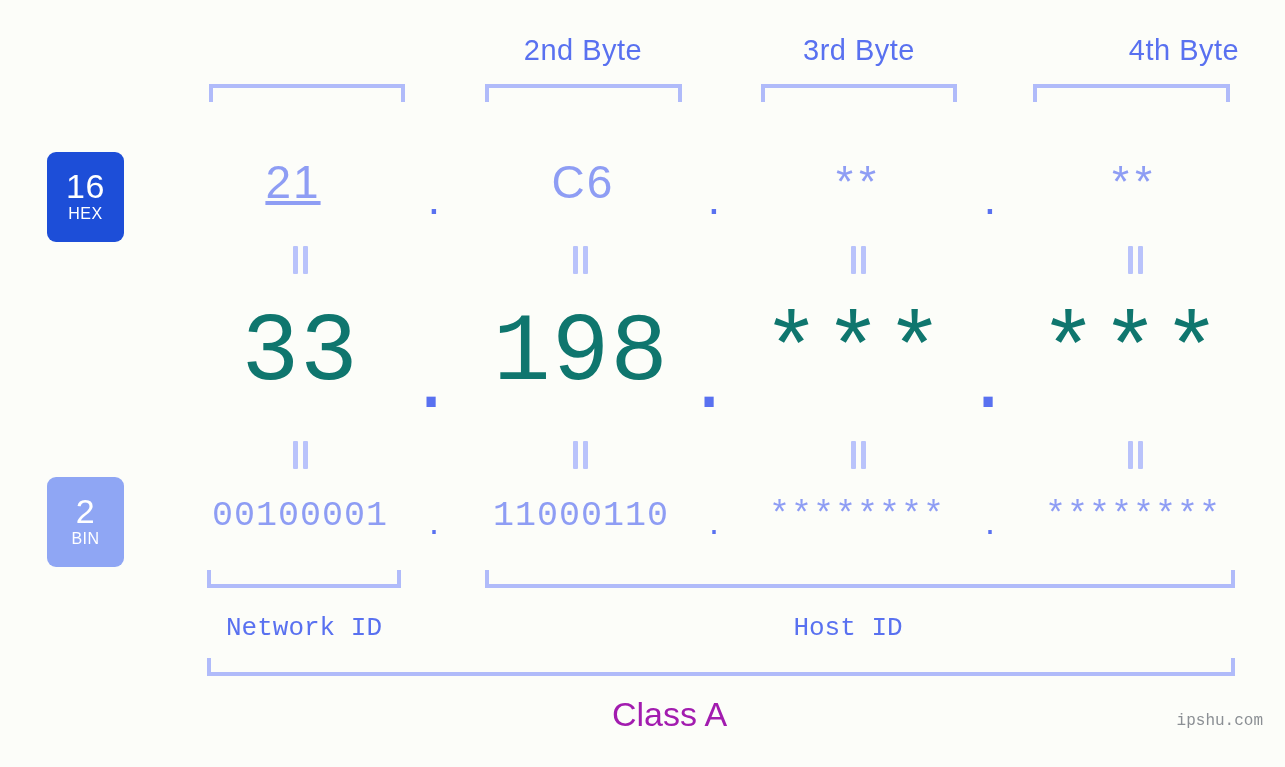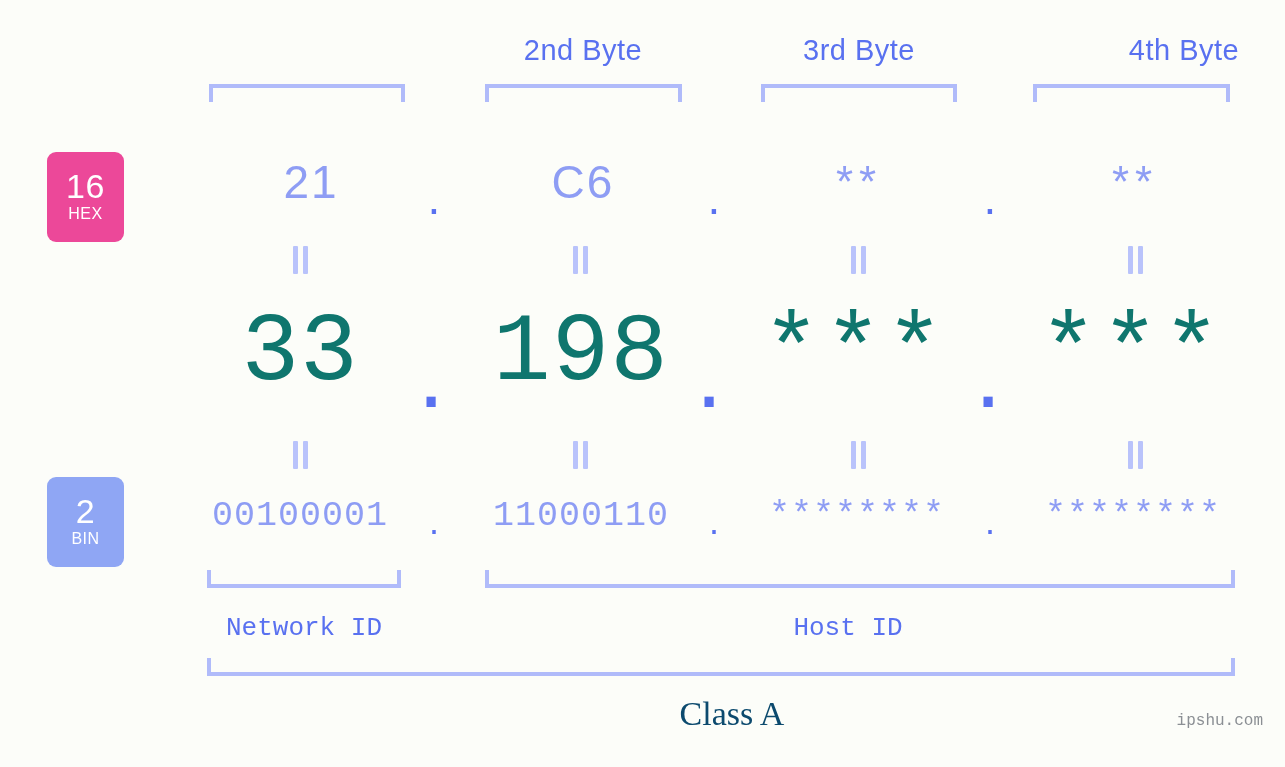--- a/index.html
+++ b/index.html
@@ -153,24 +153,23 @@
     position: absolute;
     text-align: center;
     font-family: "Liberation Mono", monospace;
     font-size: 26px;
     color: #5971f0;
     white-space: nowrap;
     letter-spacing: 0px;
   }
   #class-label {
     position: absolute;
-    text-align: center;
-    font-family: Liberation Serif, serif;
+    font-family: Liberation Sans, sans-serif;
     font-size: 34px;
-    color: #0c4a6e;
+    color: #a21caf;
     white-space: nowrap;
   }
   #watermark {
     position: absolute;
     right: 22px;
     top: 712px;
     font-family: "Liberation Mono", monospace;
     font-size: 16px;
     color: #8b8f94;
     letter-spacing: 0px;
@@ -184,31 +183,31 @@
 
   <div class="byte-label" style="left:463px;">2nd Byte</div>
   <div class="byte-label" style="left:739px;">3rd Byte</div>
   <div class="byte-label" style="left:1064px;">4th Byte</div>
 
   <div class="bracket-top" style="left:209px;  width:196px;"></div>
   <div class="bracket-top" style="left:485px;  width:197px;"></div>
   <div class="bracket-top" style="left:761px;  width:196px;"></div>
   <div class="bracket-top" style="left:1033px; width:197px;"></div>
 
-  <div class="badge" id="badge-hex" style="background: #ec4899;">
+  <div class="badge" id="badge-hex" style="background: #1d4ed8;">
     <div class="num">16</div>
     <div class="nm">HEX</div>
   </div>
   <div class="badge" id="badge-bin" style="background: rgb(143, 166, 244);">
     <div class="num">2</div>
     <div class="nm">BIN</div>
   </div>
 
   <div class="row-hex">
-    <div class="cell" style="left:191px;">21</div>
+    <div class="cell" style="left:173px;text-decoration:underline;">21</div>
     <div class="dot" style="left:414px;">.</div>
     <div class="cell" style="left:463px;">C6</div>
     <div class="dot" style="left:694px;">.</div>
     <div class="cell stars" style="left:739px;">**</div>
     <div class="dot" style="left:970px;">.</div>
     <div class="cell stars" style="left:1015px;">**</div>
   </div>
 
   <div class="eq" style="left:292px; top:246px;">
       <span class="a"></span>

